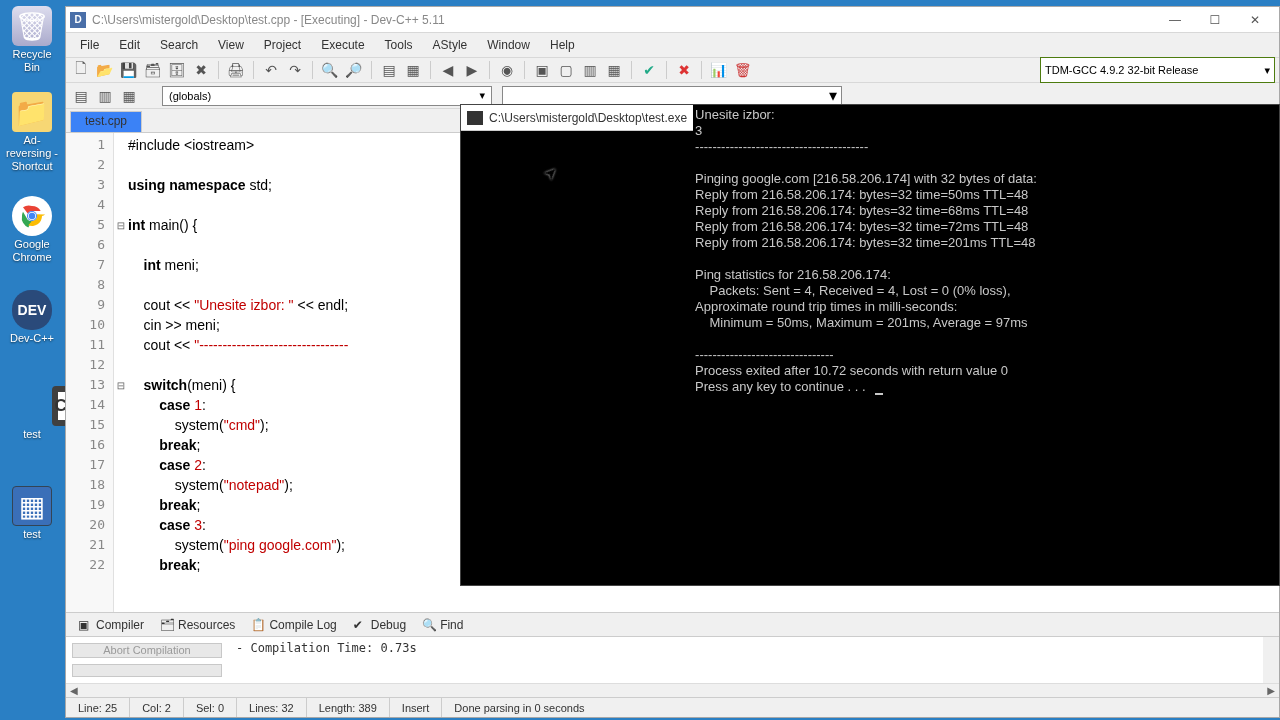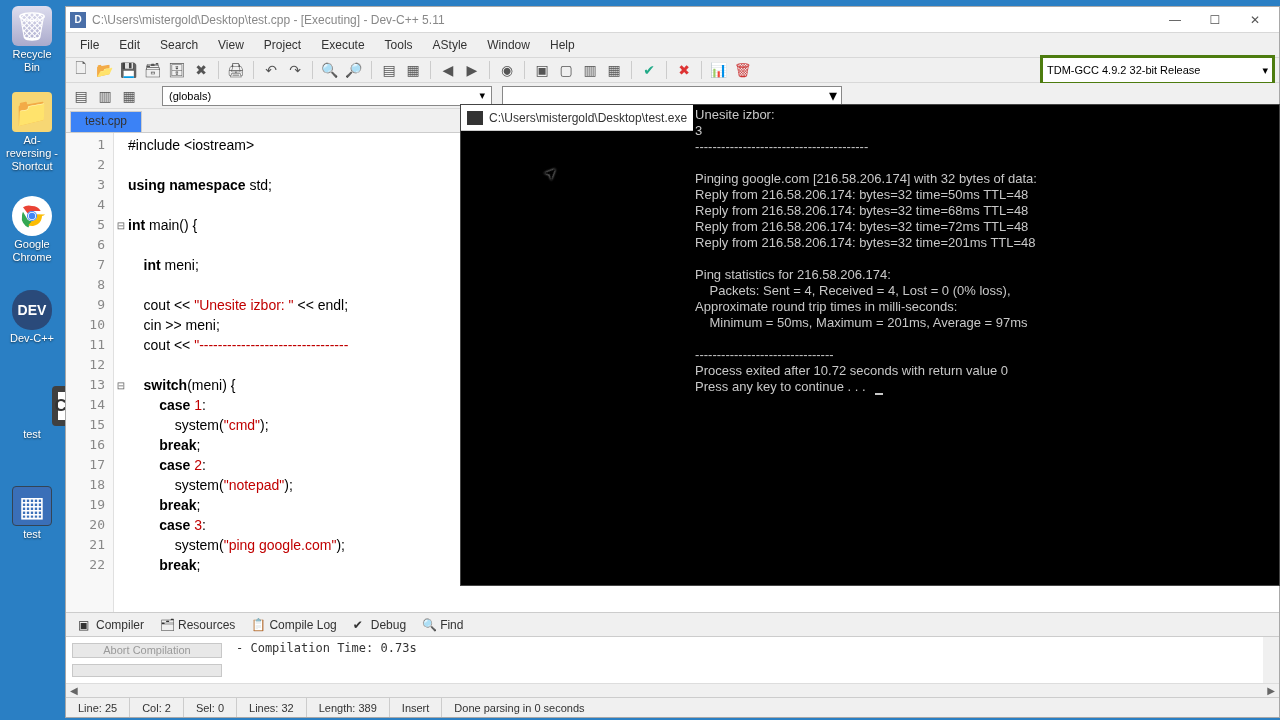--- a/index.html
+++ b/index.html
@@ -17,21 +17,21 @@
 .titlebar .title { flex: 1; color: #888; font-size: 12px; }
 .titlebar .win-controls { display: flex; gap: 0; }
 .titlebar .win-btn { width: 40px; height: 22px; display: flex; align-items: center; justify-content: center; color: #555; font-size: 12px; cursor: pointer; }
 
 .menubar { height: 24px; background: #f0f0f0; display: flex; align-items: center; padding: 0 4px; }
 .menubar span { padding: 2px 10px; font-size: 12px; color: #333; cursor: pointer; }
 
 .toolbar { height: 26px; background: #f0f0f0; border-top: 1px solid #d8d8d8; border-bottom: 1px solid #d8d8d8; display: flex; align-items: center; padding: 0 4px; gap: 2px; }
 .tb-btn { width: 22px; height: 22px; display: flex; align-items: center; justify-content: center; cursor: pointer; font-size: 14px; color: #555; border: 1px solid transparent; }
 .tb-sep { width: 1px; height: 18px; background: #ccc; margin: 0 4px; }
-.compiler-select { margin-left: auto; width: 235px; height: 20px; border: 3px solid #4d7c0f; background: #fff; font-size: 11px; padding: 12px 4px; display: flex; align-items: center; justify-content: space-between; }
+.compiler-select { margin-left: auto; width: 235px; height: 20px; border: 1px solid #4d7c0f; background: #fff; font-size: 11px; padding: 12px 4px; display: flex; align-items: center; justify-content: space-between; }
 
 .toolbar2 { height: 26px; background: #f0f0f0; border-bottom: 1px solid #d8d8d8; display: flex; align-items: center; padding: 0 4px; gap: 2px; }
 .globals-select { width: 330px; height: 20px; border: 1px solid #888; background: #fff; font-size: 11px; padding: 0 6px; display: flex; align-items: center; justify-content: space-between; margin-left: 20px; gap: 40px; }
 .func-select { width: 340px; height: 20px; border: 1px solid #888; background: #fff; margin-left: 8px; display: flex; align-items: center; justify-content: flex-end; padding: 0 4px; }
 
 .tab-row { height: 24px; background: #f0f0f0; display: flex; border-bottom: 1px solid #ccc; }
 .tab { padding: 2px 14px; background: #3b82f6; border: 1px solid #ccc; border-bottom: none; font-size: 12px; color: #333; margin-left: 4px; margin-top: 2px; }
 
 .editor-area { flex: 1; display: flex; background: #fff; position: relative; overflow: hidden; }
 .gutter { width: 48px; background: #f8f8f8; border-right: 1px solid #e0e0e0; padding-top: 2px; text-align: right; }

